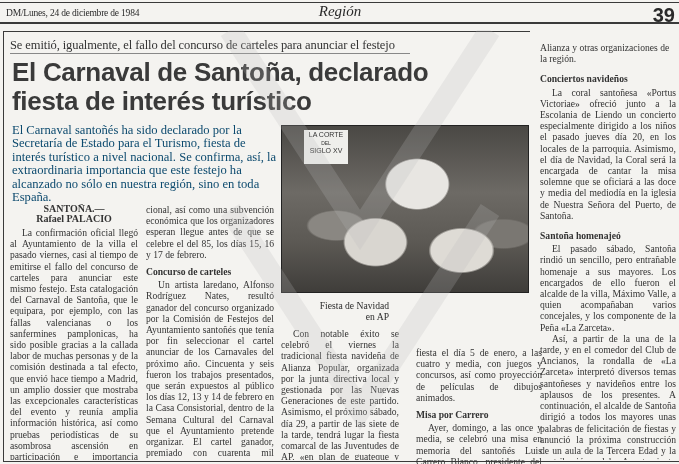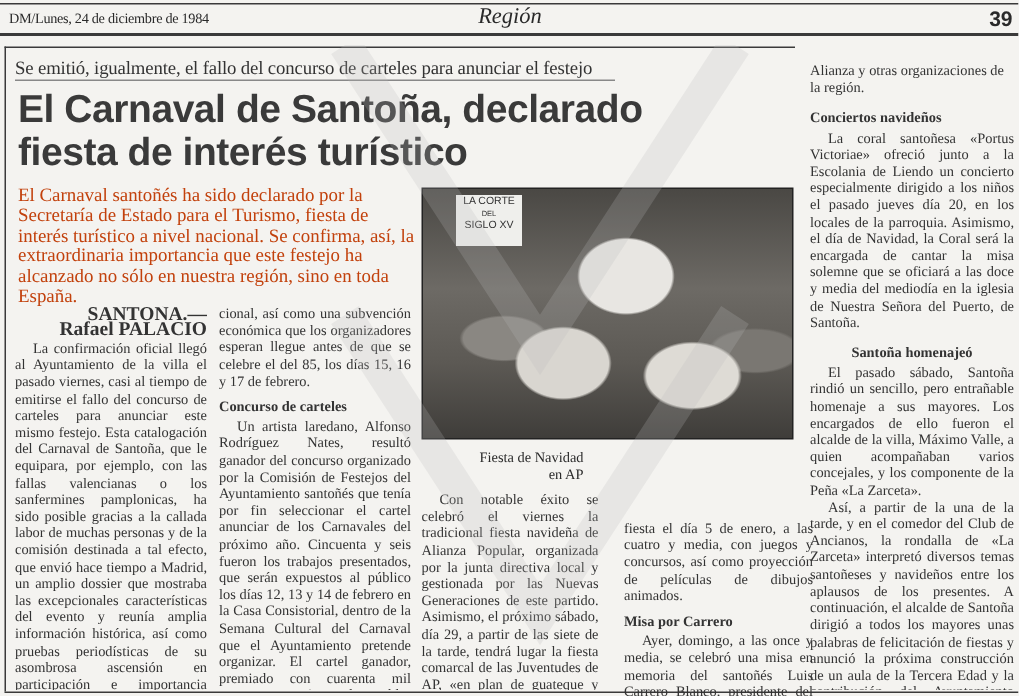--- a/index.html
+++ b/index.html
@@ -4,33 +4,33 @@
 <style>
   html, body { margin:0; padding:0; }
   body {
     width:679px; height:464px; overflow:hidden; position:relative;
     background:#f4f3f0; color:#2a2a2a;
     font-family:"Liberation Serif", serif;
   }
   .abs { position:absolute; }
   .mast-date { left:6px; top:8px; font-size:9.5px; letter-spacing:-0.2px; }
   .mast-section { left:250px; top:3px; width:180px; text-align:center; font-style:italic; font-size:15px; }
-  .mast-page { right:4px; top:4px; font-family:"Liberation Sans", sans-serif; font-weight:bold; font-size:14px; }
+  .mast-page { right:4px; top:4px; font-family:"Liberation Sans", sans-serif; font-weight:bold; font-size:20px; }
   .rule { background:#3a3a3a; }
   .kicker { left:10px; top:38px; font-size:12.5px; color:#333; letter-spacing:-0.1px; }
   .headline {
     left:12px; top:58px; width:520px;
     font-family:"Liberation Sans", sans-serif; font-weight:bold; color:#3a3a3a;
     font-size:26px; line-height:29px; letter-spacing:-0.3px;
   }
-  .lead { left:12px; top:124px; width:268px; font-size:12.6px; line-height:13.4px; color:#c2410c; }
+  .lead { left:12px; top:124px; width:268px; font-size:12.6px; line-height:13.4px; color:#0c4a6e; }
   .col { font-size:9.6px; line-height:11.2px; text-align:justify; color:#333; }
   .col p { margin:0; text-indent:12px; }
   .col .sub { text-align:left; font-weight:bold; text-indent:0; margin:6px 0 2px; }
-  .byline { text-align:right; font-weight:bold; font-size:13px; line-height:10px; margin-bottom:3px; }
+  .byline { text-align:center; font-weight:bold; font-size:10px; line-height:10px; margin-bottom:3px; }
   .photo {
     left:281px; top:125px; width:246px; height:166px;
     background:
       radial-gradient(ellipse at 38% 70%, #d9d6d0 0 14%, transparent 15%),
       radial-gradient(ellipse at 73% 75%, #dedbd5 0 12%, transparent 13%),
       radial-gradient(ellipse at 55% 35%, #e8e6e2 0 16%, transparent 17%),
       radial-gradient(ellipse at 22% 60%, #8a8782 0 10%, transparent 11%),
       radial-gradient(ellipse at 90% 65%, #7a7772 0 9%, transparent 10%),
       linear-gradient(180deg, #4a4844 0%, #6d6a65 40%, #5c5954 70%, #3f3d3a 100%);
     border:1px solid #222;
@@ -97,21 +97,21 @@
 <div class="abs col" style="left:416px;top:300px;width:126px;height:160px;overflow:hidden;margin-top:47px;">
   <p style="text-indent:0">fiesta el día 5 de enero, a las cuatro y media, con juegos y concursos, así como proyección de películas de dibujos animados.</p>
   <p class="sub">Misa por Carrero</p>
   <p>Ayer, domingo, a las once y media, se celebró una misa en memoria del santoñés Luis Carrero Blanco, presidente del Gobierno e Hijo Predilecto de la villa. A la misa precedió una ofrenda de coronas en el monumento levantado a su memoria en El Pasaje. Estos actos estuvieron organizados por Fuerza Nueva Editorial de Santoña, Columna</p>
 </div>
 
 <div class="abs col" style="left:540px;top:42px;width:136px;height:418px;overflow:hidden;">
   <p style="text-indent:0;text-align:left">Alianza y otras organizaciones de la región.</p>
   <p class="sub" style="margin-top:9px">Conciertos navideños</p>
   <p>La coral santoñesa «Portus Victoriae» ofreció junto a la Escolania de Liendo un concierto especialmente dirigido a los niños el pasado jueves día 20, en los locales de la parroquia. Asimismo, el día de Navidad, la Coral será la encargada de cantar la misa solemne que se oficiará a las doce y media del mediodía en la iglesia de Nuestra Señora del Puerto, de Santoña.</p>
-  <div class="sub" style="text-align:center;font-weight:bold;margin:9px 0 2px;">
+  <div class="sub" style="text-align:left;font-weight:bold;margin:9px 0 2px;">
     <div>Santoña homenajeó</div>
   </div>
   <p>El pasado sábado, Santoña rindió un sencillo, pero entrañable homenaje a sus mayores. Los encargados de ello fueron el alcalde de la villa, Máximo Valle, a quien acompañaban varios concejales, y los componente de la Peña «La Zarceta».</p>
   <p>Así, a partir de la una de la tarde, y en el comedor del Club de Ancianos, la rondalla de «La Zarceta» interpretó diversos temas santoñeses y navideños entre los aplausos de los presentes. A continuación, el alcalde de Santoña dirigió a todos los mayores unas palabras de felicitación de fiestas y anunció la próxima construcción de un aula de la Tercera Edad y la contribución del Ayuntamiento para la compra de un televisor en color para el comedor. Entre vivas y palabras de agradecimiento a la Corporación y a la Peña, concluyó el acto con un «lunch» para todos los allí congregados.</p>
 </div>
 
 <svg class="abs watermark" viewBox="0 0 300 440">
   <polyline points="20,0 150,200 280,0" fill="none" stroke="#bbb" stroke-width="22"></polyline>
   <polyline points="20,180 150,380 280,180" fill="none" stroke="#bbb" stroke-width="22"></polyline>
 </svg>

